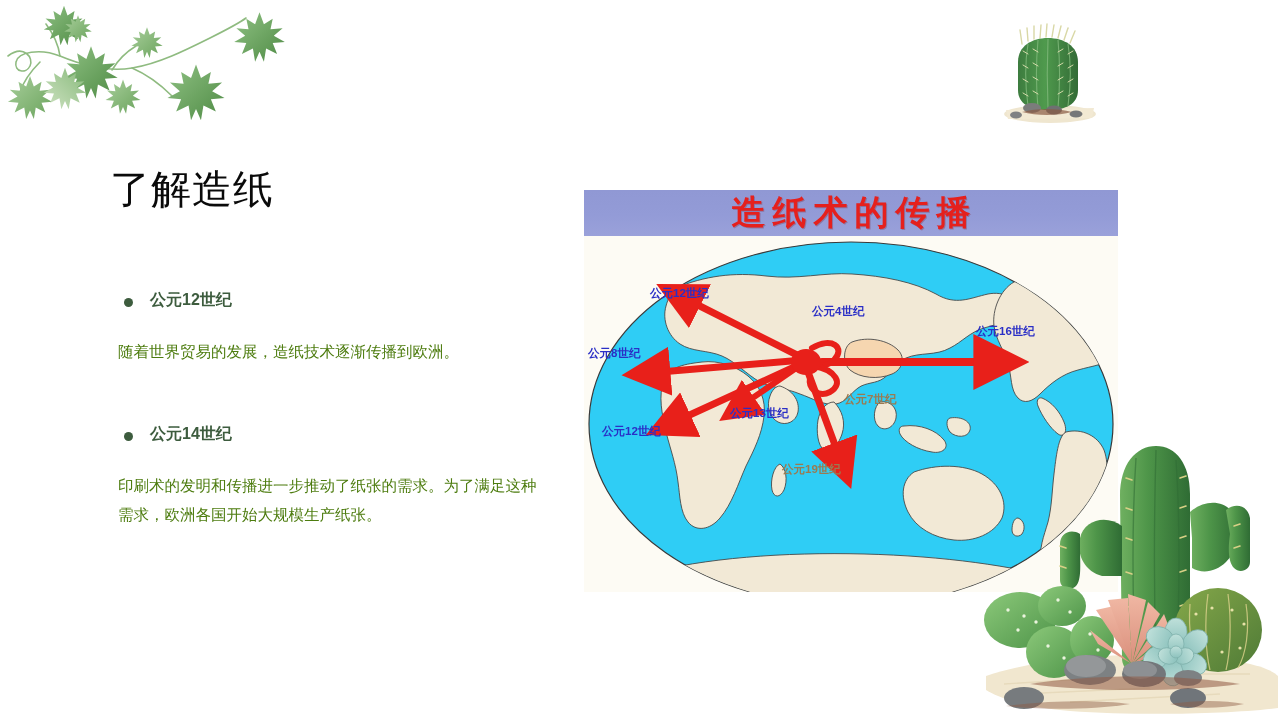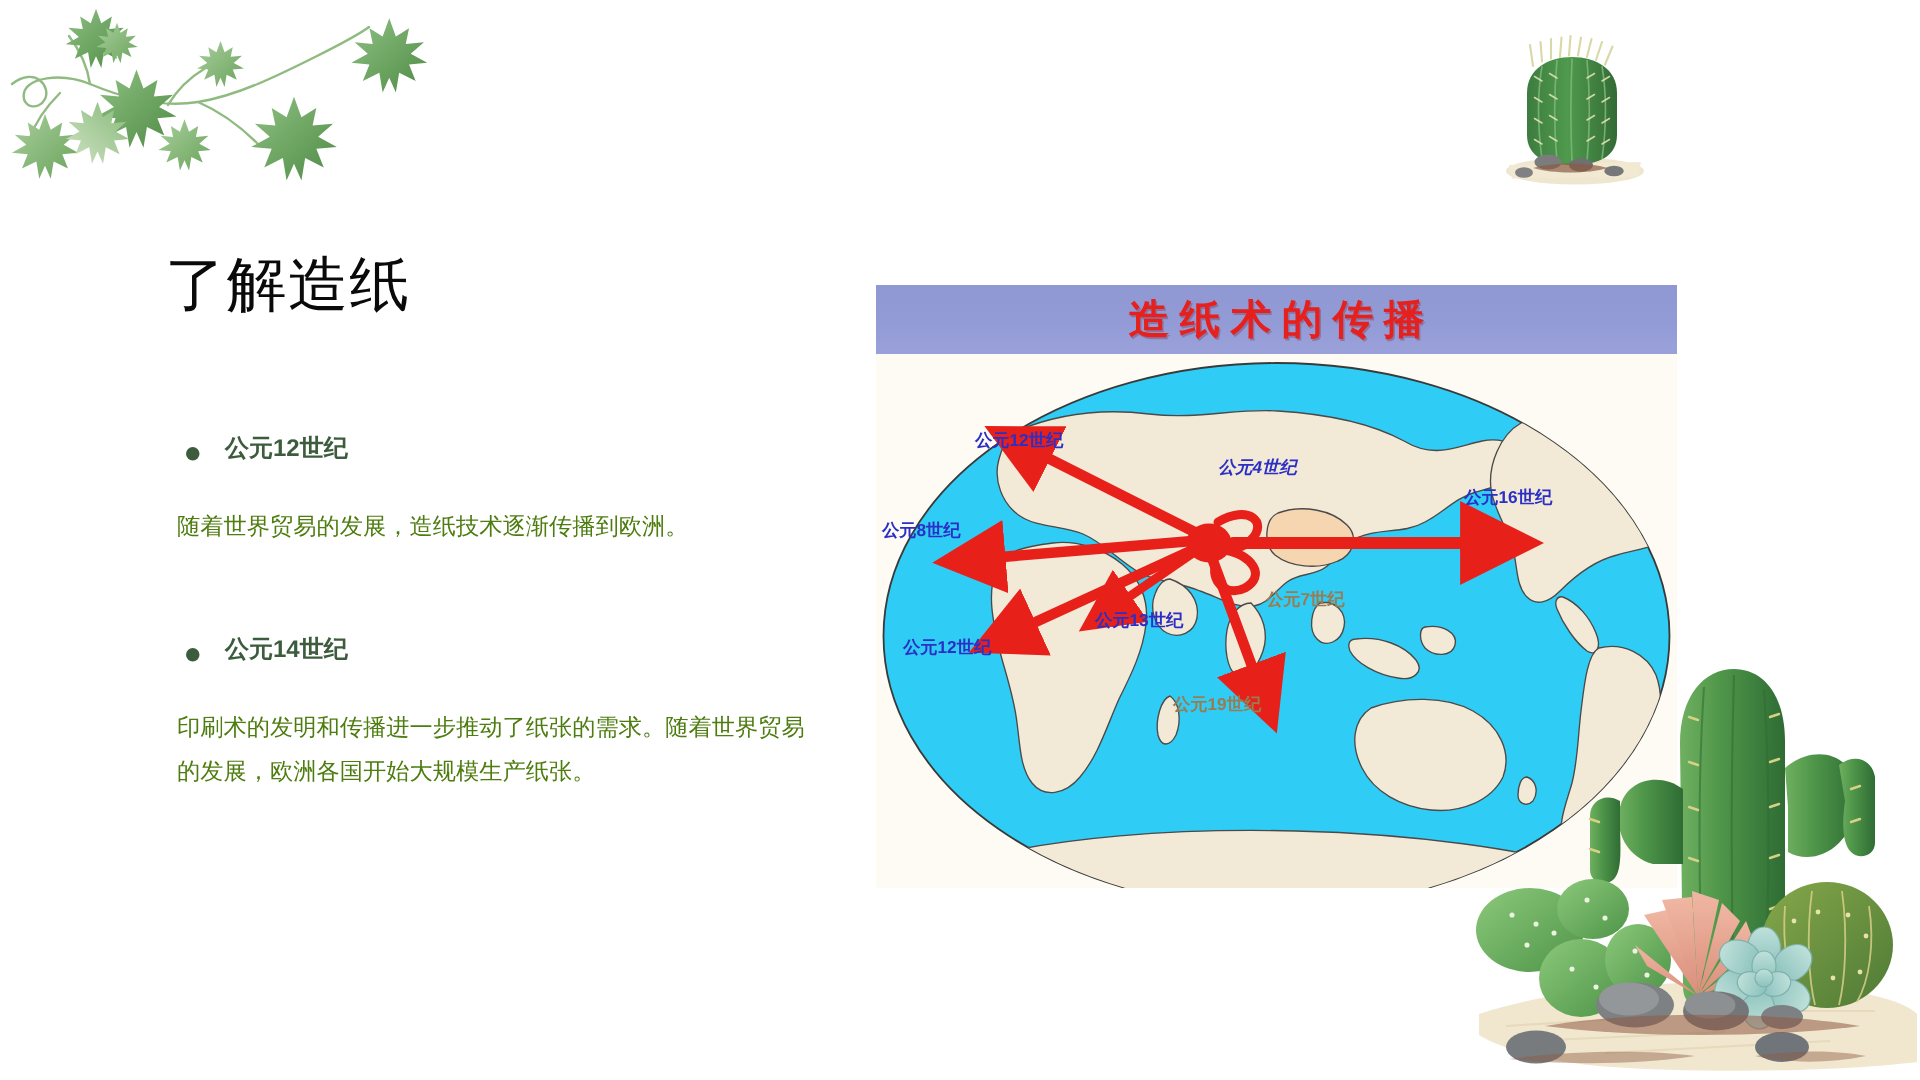--- a/index.html
+++ b/index.html
@@ -91,21 +91,21 @@
     width: 100%;
     height: 46px;
     background: linear-gradient(180deg,#9098d4 0%, #939bd7 55%, #9aa1da 100%);
     display: flex;
     align-items: center;
     justify-content: center;
   }
   .map-banner-title {
     font-family: "Liberation Serif", "DejaVu Serif", serif;
     font-weight: bold;
-    font-size: 27px;
+    font-size: 34px;
     color: #e5201d;
     letter-spacing: 7px;
     text-shadow: 1px 1px 0 rgba(120,0,0,.25);
     padding-left: 7px;
   }
   .map-canvas {
     position: absolute;
     left: 0; top: 46px;
     width: 100%;
     height: 356px;
@@ -205,21 +205,21 @@
       <span>公元12世纪</span>
     </div>
     <div class="bullet-body">随着世界贸易的发展，造纸技术逐渐传播到欧洲。</div>
   </div>
 
   <div class="bullet-block b2">
     <div class="bullet-head">
       <span class="bullet-dot"></span>
       <span>公元14世纪</span>
     </div>
-    <div class="bullet-body">印刷术的发明和传播进一步推动了纸张的需求。随着世界贸易的发展，欧洲各国开始大规模生产纸张。</div>
+    <div class="bullet-body">印刷术的发明和传播进一步推动了纸张的需求。为了满足这种需求，欧洲各国开始大规模生产纸张。</div>
   </div>
 
   <div class="map-figure">
 
     <div class="map-banner">
       <div class="map-banner-title">造纸术的传播</div>
     </div>
 
     <div class="map-canvas">
       <svg viewBox="0 0 534 356" xmlns="http://www.w3.org/2000/svg">
@@ -309,21 +309,21 @@
           <path d="M224 136 L258 228" stroke-width="7" marker-end="url(#ahead)"></path>
 
           <path d="M228 112 C248 100 262 112 250 124 C240 134 226 128 226 118" stroke-width="6"></path>
           <path d="M230 130 C252 134 260 148 246 156 C234 162 224 152 226 142" stroke-width="6"></path>
         </g>
 
         <ellipse cx="222" cy="126" rx="15" ry="13" fill="#e8201a"></ellipse>
       </svg>
 
       <div class="map-label lbl-blue" style="left:66px;  top:50px;">公元12世纪</div>
-      <div class="map-label lbl-blue" style="left:228px; top:68px;font-style:italic;">公元4世纪</div>
+      <div class="map-label lbl-blue" style="left:228px; top:68px;">公元4世纪</div>
       <div class="map-label lbl-blue" style="left:354px; top:88px;margin-left:38px;">公元16世纪</div>
       <div class="map-label lbl-blue" style="left:4px;   top:110px;">公元8世纪</div>
       <div class="map-label lbl-brown" style="left:260px; top:132px;margin-top:24px;">公元7世纪</div>
       <div class="map-label lbl-blue" style="left:146px; top:170px;">公元13世纪</div>
       <div class="map-label lbl-blue" style="left:18px;  top:188px;">公元12世纪</div>
       <div class="map-label lbl-brown" style="left:198px; top:226px;">公元19世纪</div>
     </div>
   </div>
 
   <div class="decor-cactus-small">

